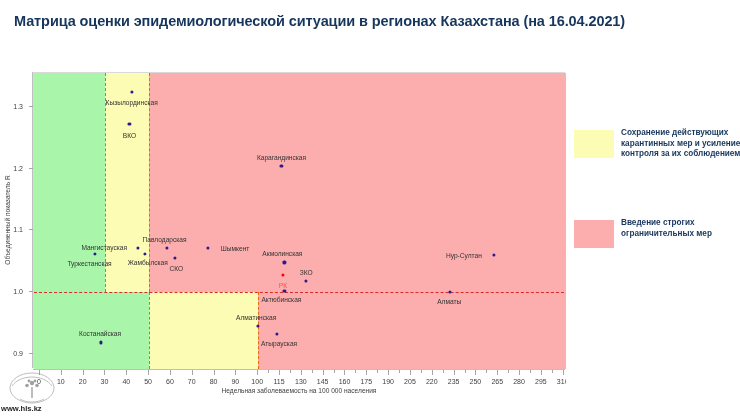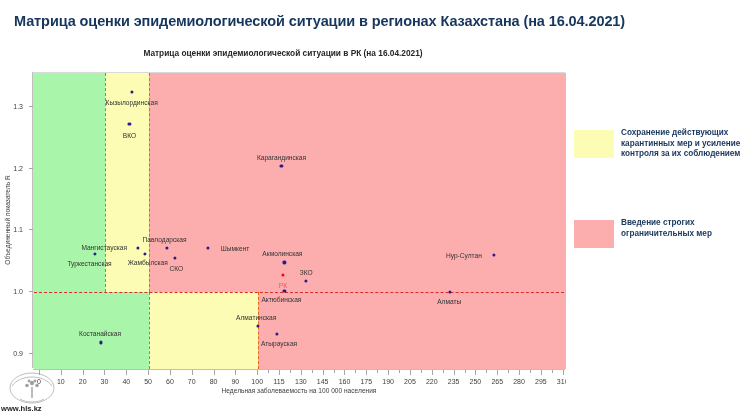--- a/index.html
+++ b/index.html
@@ -147,21 +147,20 @@
 </head>
 <body>
 
 <div id="page">
 
   <div id="header">
     <div id="header-title">Матрица оценки эпидемиологической ситуации в регионах Казахстана (на 16.04.2021)</div>
   </div>
 
   <div id="chart-panel">
-    <div id="chart-title">Матрица оценки эпидемиологической ситуации в РК (на 16.04.2021)</div>
 
     <div id="y-title-wrap">
       <span>Объединенный показатель R</span>
     </div>
 
     <div id="y-axis">
         <div class="ytick" style="top: 280.583px;"></div>
         <div class="ylabel" style="top: 280.583px;">0.9</div>
         <div class="ytick" style="top: 218.917px;"></div>
         <div class="ylabel" style="top: 218.917px;">1.0</div>

